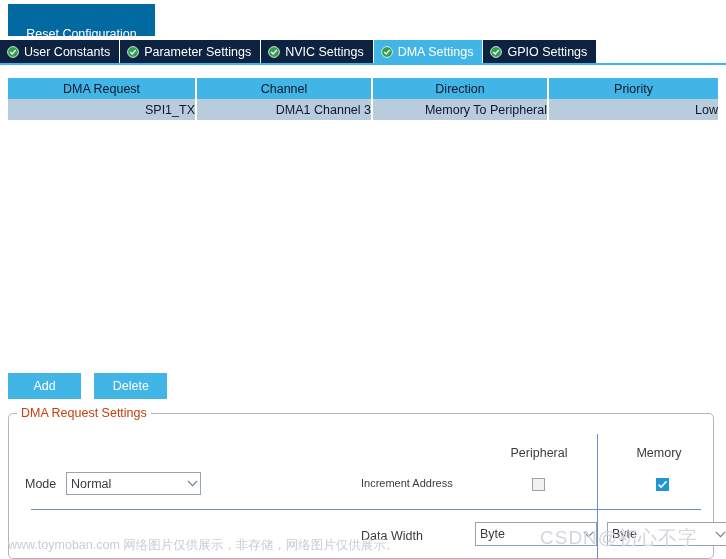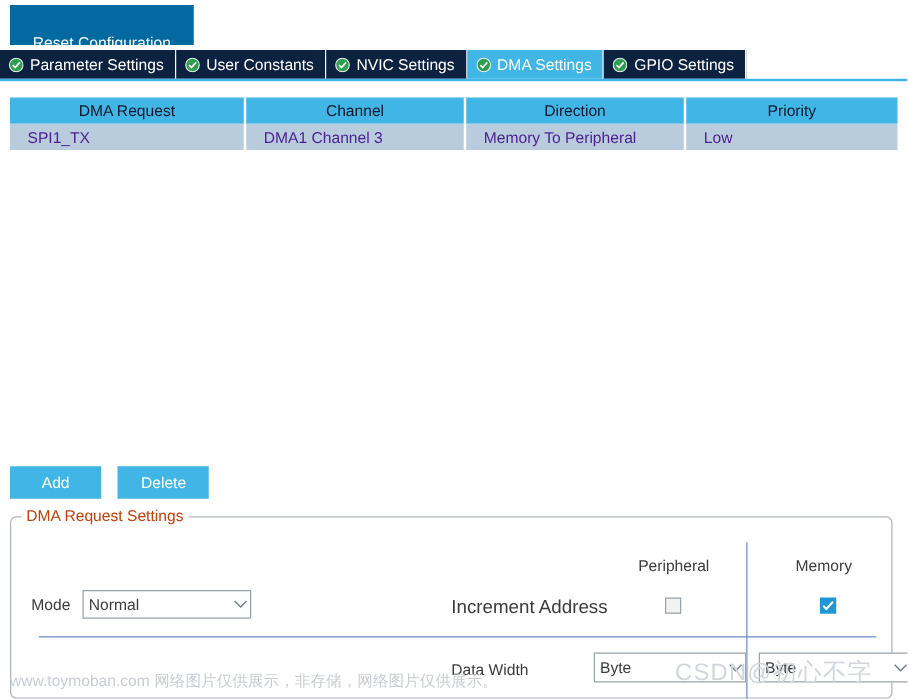--- a/index.html
+++ b/index.html
@@ -103,25 +103,25 @@
     font-weight: normal;
     font-size: 12.5px;
     height: 21px;
     text-align: center;
     border-right: 2px solid #ffffff;
     padding: 0;
   }
   table.dma th:last-child { border-right: none; text-align: center; }
   table.dma td {
     background: #b9ccdd;
-    color: #4c1d95;
+    color: #0f172a;
     font-size: 12.5px;
     height: 21px;
-    text-align: left;
-    padding: 0 0 0 14px;
+    text-align: right;
+    padding: 0 0 0 3px;
     border-right: 2px solid #ffffff;
   }
   table.dma td:last-child { border-right: none; }
 
   
   .btn-row {
     position: absolute;
     left: 8px;
     top: 373px;
   }
@@ -229,21 +229,21 @@
     display: flex;
     align-items: center;
     justify-content: center;
   }
   .mode-combo { left: 57px; top: 58px; width: 135px; height: 23px; }
 
   .inc-label {
     position: absolute;
     left: 352px;
     top: 63px;
-    font-size: 15px;
+    font-size: 11px;
     color: #3b3b3b;
   }
   .cbox {
     position: absolute;
     width: 13px;
     height: 13px;
     box-sizing: border-box;
     cursor: pointer;
   }
   .cbox.off {
@@ -299,30 +299,30 @@
 
 <div class="tabstrip">
   <div class="tabs-inner" id="tabs-inner">
       <div class="tab">
         <span>
           <svg class="chk" viewBox="0 0 16 16">
             <circle cx="8" cy="8" r="7.2" fill="#2e9e4f" stroke="#e8f3ea" stroke-width="1.2"></circle>
             <path d="M4.3 8.1 L6.9 10.7 L11.8 5.2" fill="none" stroke="#ffffff" stroke-width="1.8"></path>
           </svg>
         </span>
-        <span>Parameter Settings</span>
+        <span>User Constants</span>
       </div>
       <div class="tab">
         <span>
           <svg class="chk" viewBox="0 0 16 16">
             <circle cx="8" cy="8" r="7.2" fill="#2e9e4f" stroke="#e8f3ea" stroke-width="1.2"></circle>
             <path d="M4.3 8.1 L6.9 10.7 L11.8 5.2" fill="none" stroke="#ffffff" stroke-width="1.8"></path>
           </svg>
         </span>
-        <span>User Constants</span>
+        <span>Parameter Settings</span>
       </div>
       <div class="tab">
         <span>
           <svg class="chk" viewBox="0 0 16 16">
             <circle cx="8" cy="8" r="7.2" fill="#2e9e4f" stroke="#e8f3ea" stroke-width="1.2"></circle>
             <path d="M4.3 8.1 L6.9 10.7 L11.8 5.2" fill="none" stroke="#ffffff" stroke-width="1.8"></path>
           </svg>
         </span>
         <span>NVIC Settings</span>
       </div>

